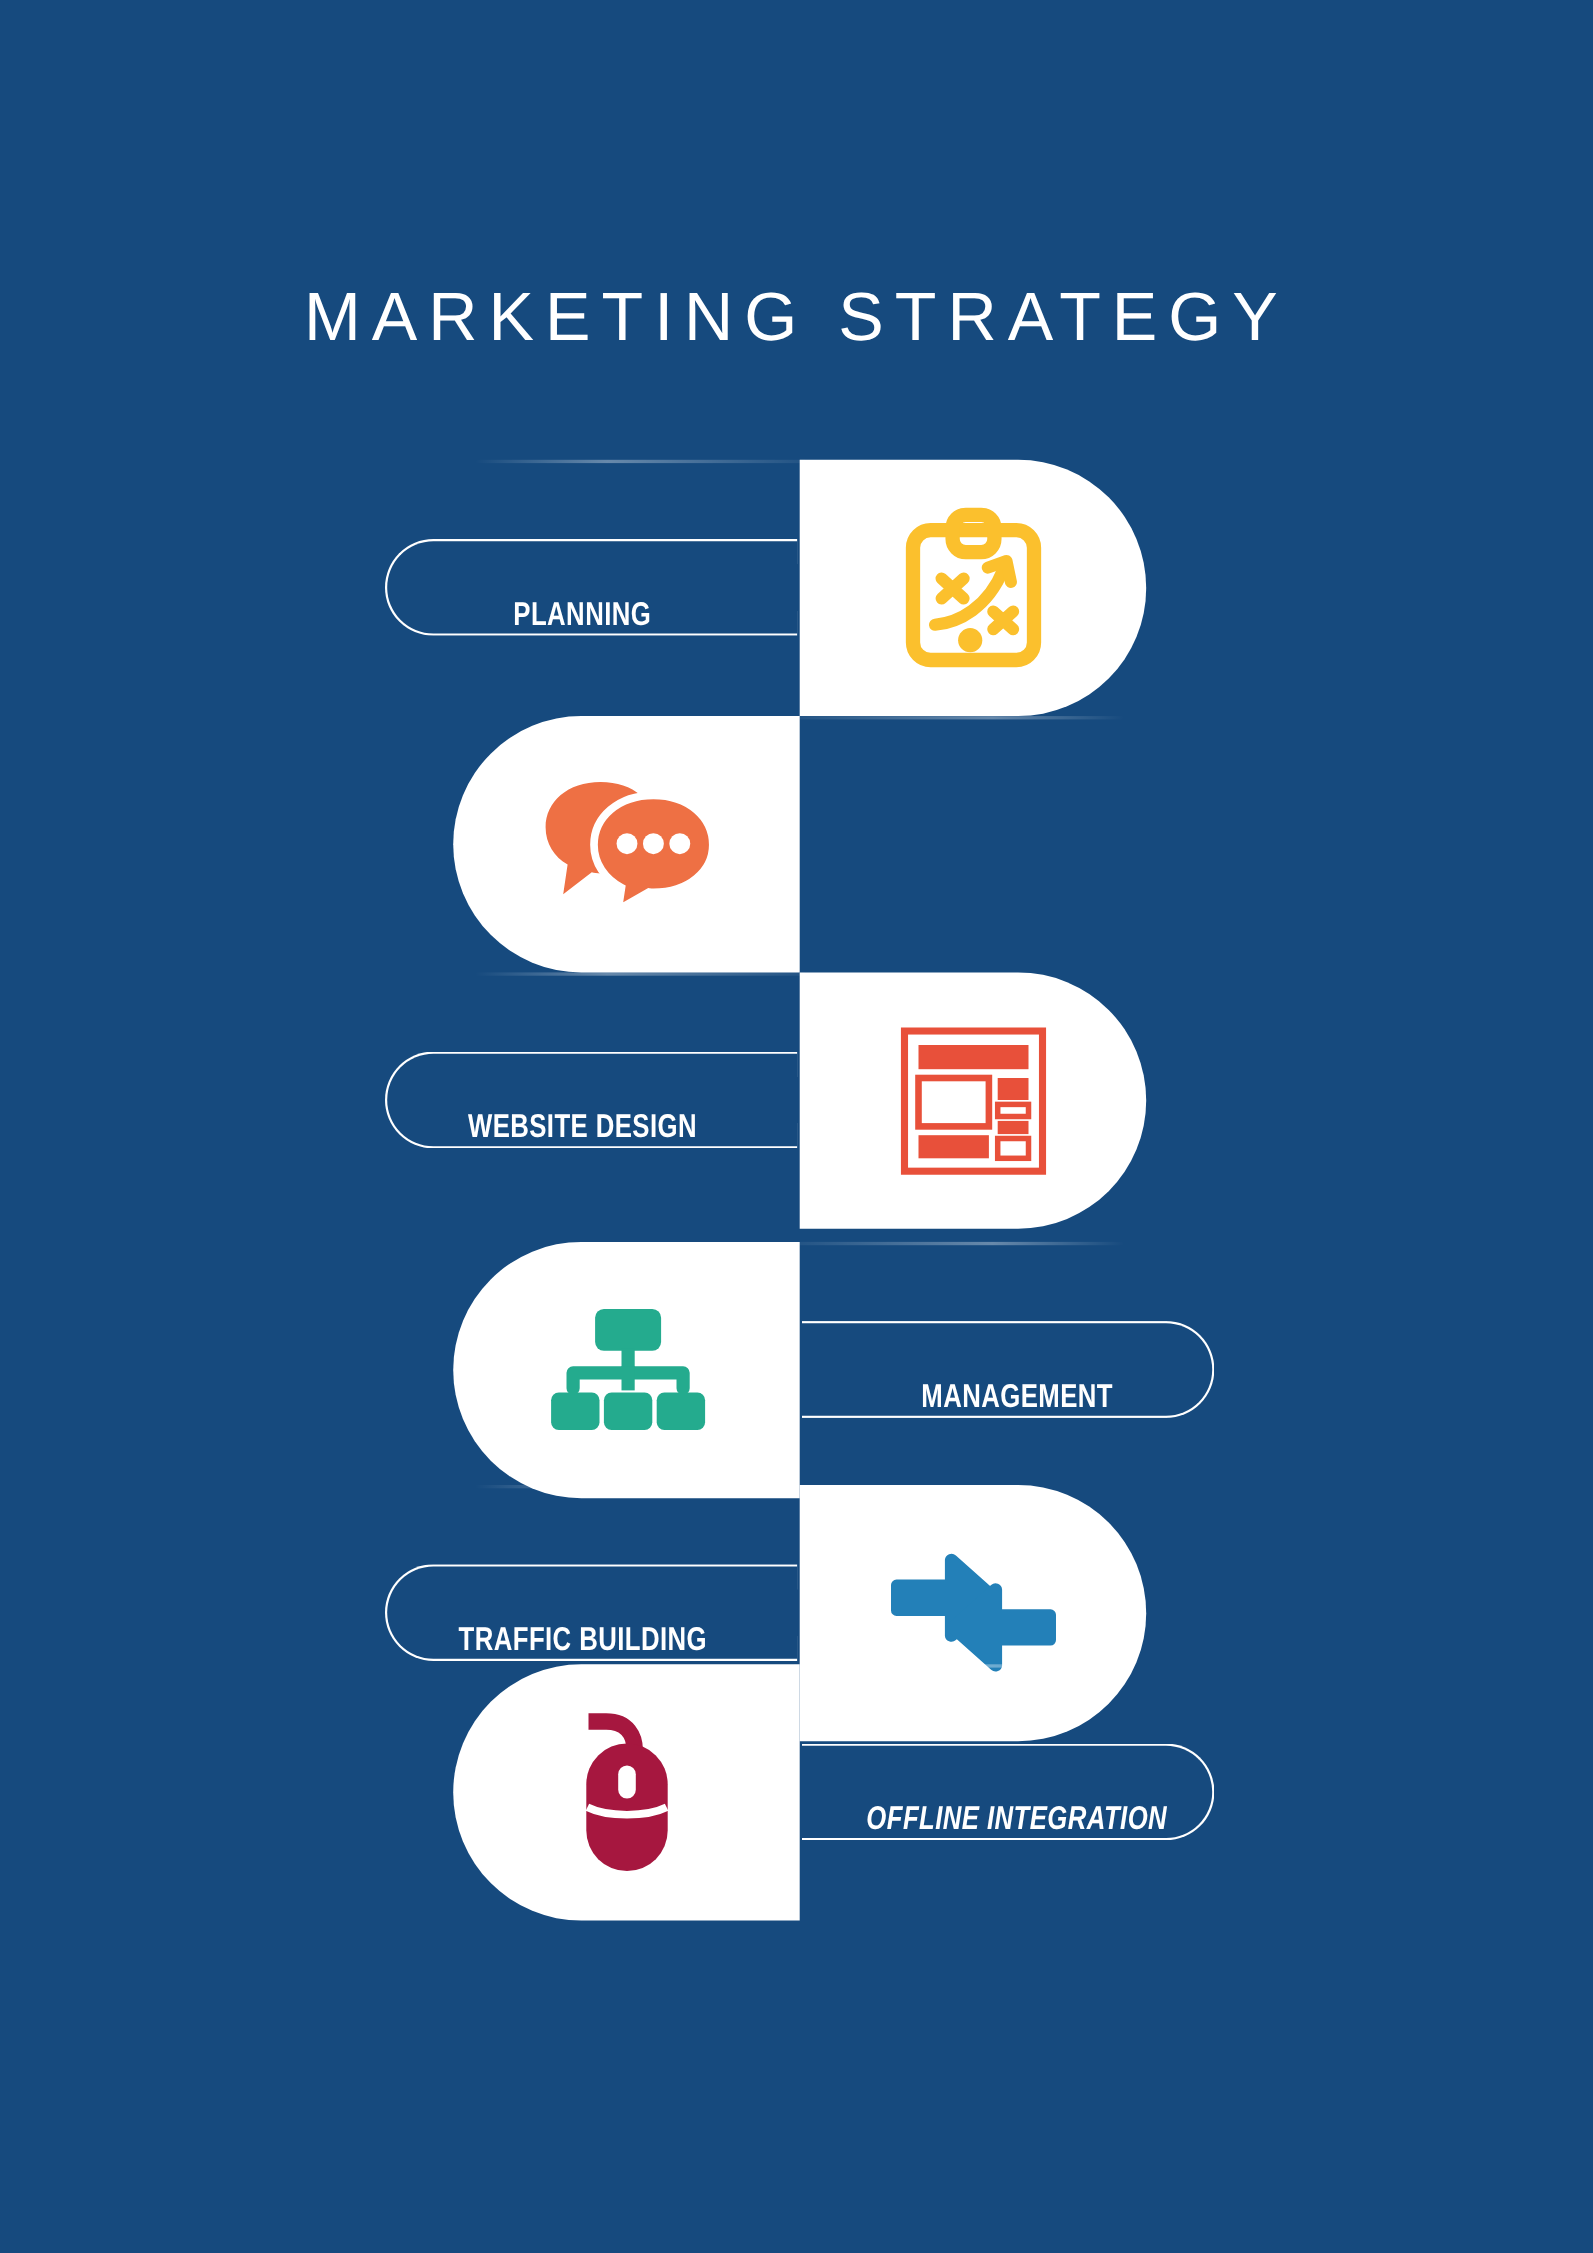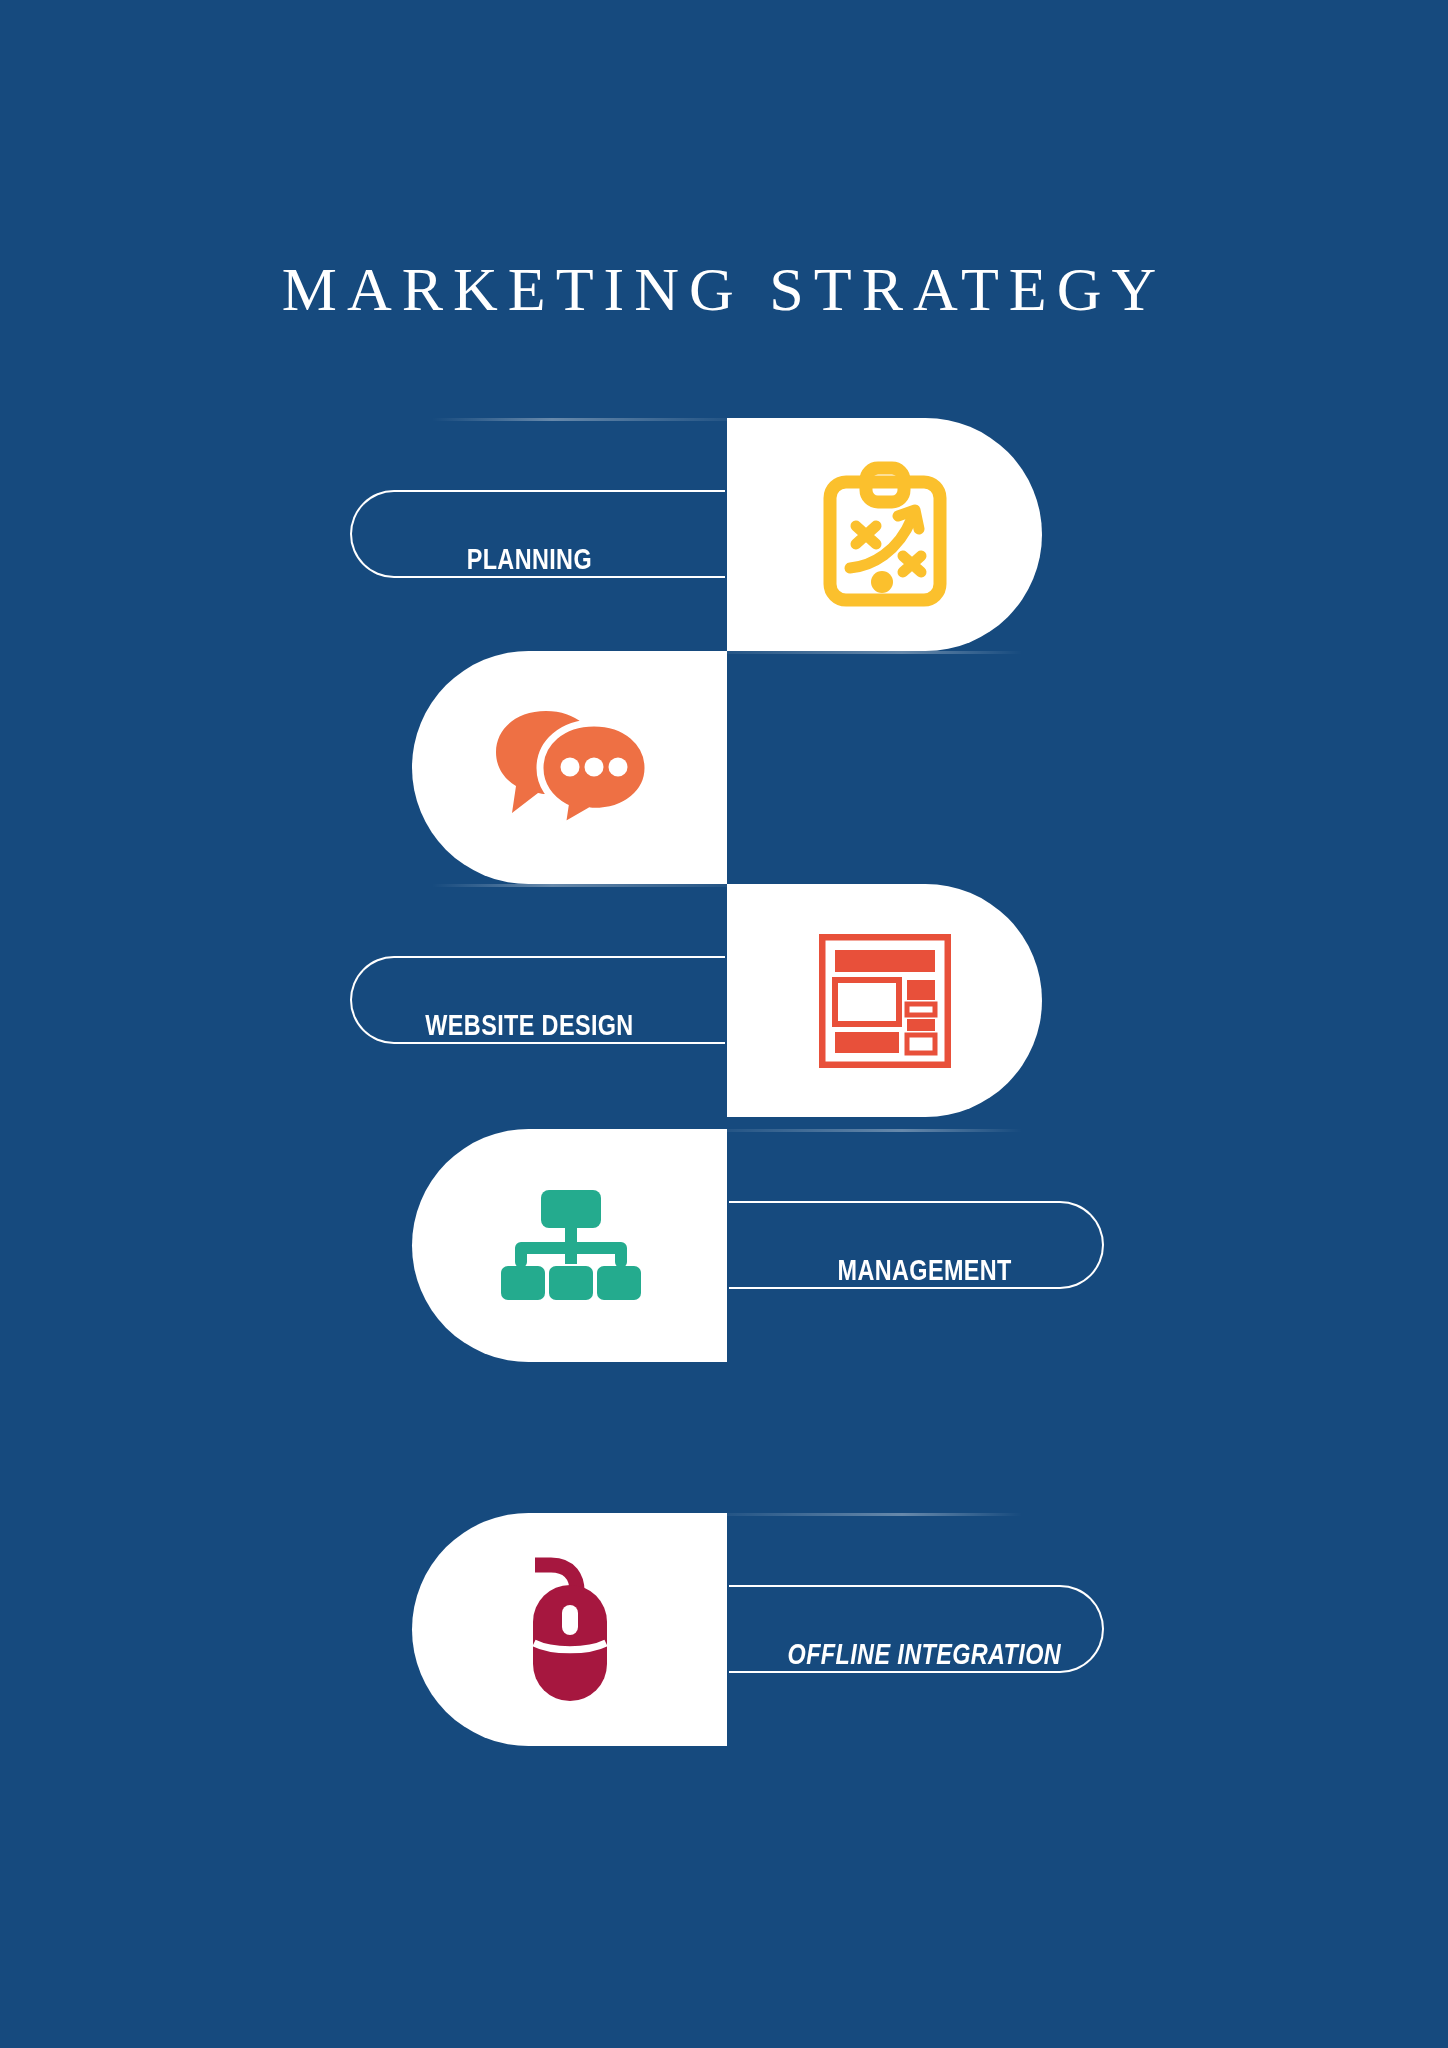--- a/index.html
+++ b/index.html
@@ -15,21 +15,21 @@
     width:1448px; height:2048px;
     background:#164A7E;
   }
 
   
   .title {
     position:absolute;
     top:258px; left:0; width:1448px;
     text-align:center;
     color:#FFFFFF;
-    font-family:Liberation Serif, serif;
+    font-family:Liberation Sans, sans-serif;
     font-size:62px;
     font-weight:300;
     letter-spacing:10px;
     line-height:1;
     white-space:nowrap;
   }
 
   
   .rows {
     position:absolute;
@@ -197,20 +197,33 @@
         <rect x="70" y="52" width="12" height="22" fill="#24AB8E"></rect>
         <rect x="6" y="76" width="44" height="34" rx="7" fill="#24AB8E"></rect>
         <rect x="54" y="76" width="44" height="34" rx="7" fill="#24AB8E"></rect>
         <rect x="102" y="76" width="44" height="34" rx="7" fill="#24AB8E"></rect>
       </svg>
         </div>
         <div class="label-pill on-right">
           <span class="label-txt">MANAGEMENT</span>
         </div>
       </div>
+      <div class="row" style="top: 932px;">
+        <div class="seam" style="top: 0px; left: 20px;"></div>
+        <div class="cap right"></div>
+        <div class="icon-wrap right">
+          <svg width="152" height="118" viewBox="0 0 152 118">
+        <path fill="#2380B8" d="M6 28 h44 V10 a6 6 0 0 1 10 -4 l38 34 a6 6 0 0 1 0 9 l-38 34 a6 6 0 0 1 -10 -4 V61 H6 a5 5 0 0 1 -5 -5 V33 a5 5 0 0 1 5 -5 z"></path>
+        <path fill="#2380B8" d="M146 61 h-44 V43 a6 6 0 0 0 -10 -4 l-38 34 a6 6 0 0 0 0 9 l38 34 a6 6 0 0 0 10 -4 V94 h44 a5 5 0 0 0 5 -5 V66 a5 5 0 0 0 -5 -5 z" transform="translate(0,-6)"></path>
+      </svg>
+        </div>
+        <div class="label-pill on-left">
+          <span class="label-txt">TRAFFIC BUILDING</span>
+        </div>
+      </div>
       <div class="row" style="top: 1095px; font-style: italic;">
         <div class="seam" style="top: 0px; left: 310px; background: linear-gradient(270deg, rgba(255, 255, 255, 0) 0%, rgba(255, 255, 255, 0.35) 40%, rgba(255, 255, 255, 0.05) 100%);"></div>
         <div class="cap left"></div>
         <div class="icon-wrap left">
           <svg width="106" height="150" viewBox="0 0 106 150">
         <path d="M18 10 h16 c20 0 26 14 26 26" fill="none" stroke="#A6173F" stroke-width="15"></path>
         <rect x="16" y="30" width="74" height="116" rx="37" fill="#A6173F"></rect>
         <path d="M17 88 C 35 97, 71 97, 89 88" fill="none" stroke="#FFFFFF" stroke-width="7"></path>
         <rect x="45" y="50" width="16" height="30" rx="8" fill="#FFFFFF"></rect>
       </svg>

